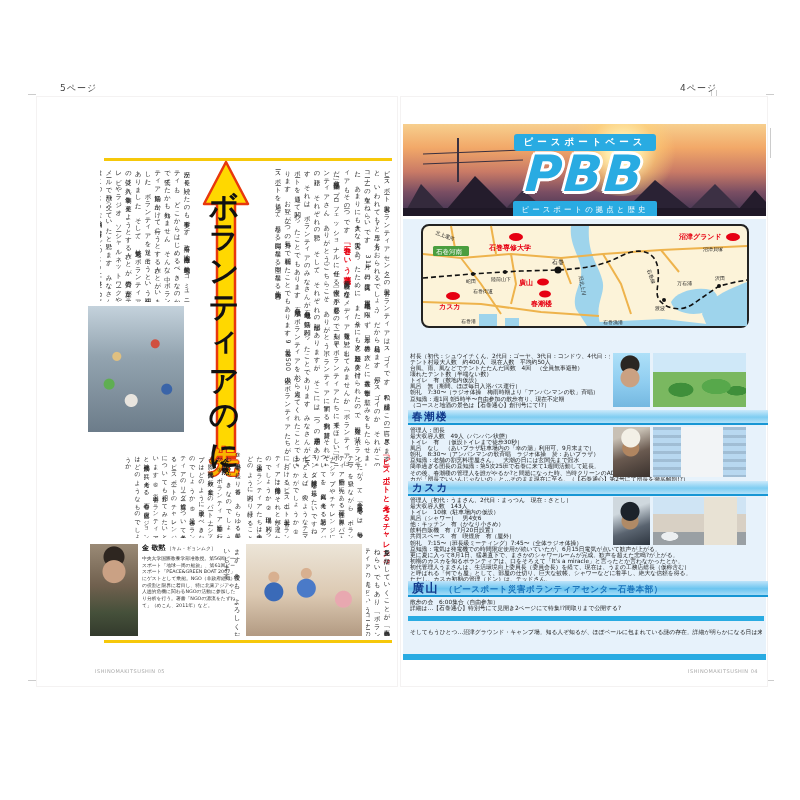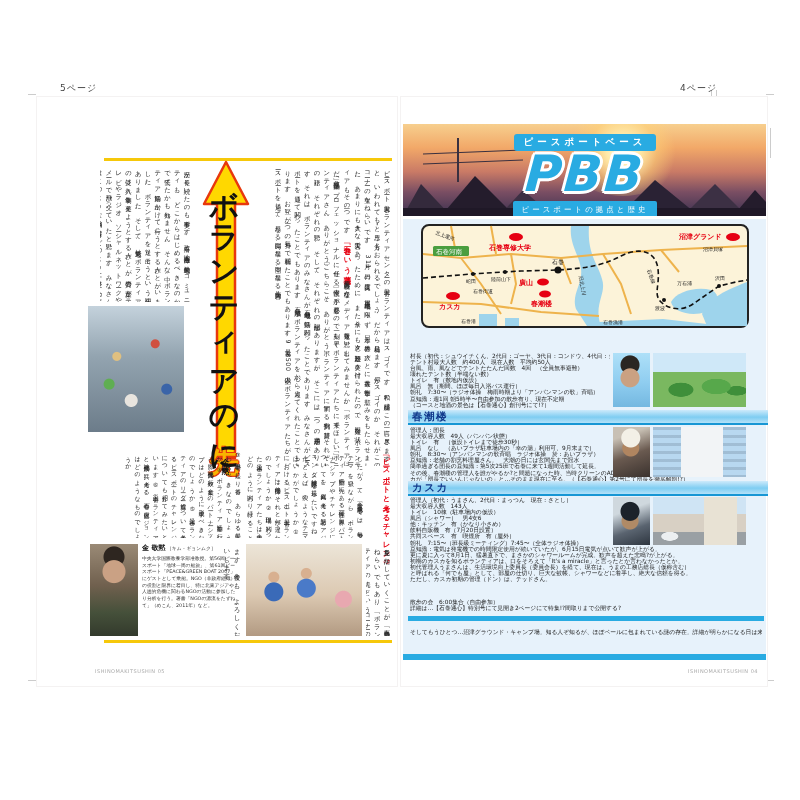--- a/index.html
+++ b/index.html
@@ -302,20 +302,24 @@
        background:
          radial-gradient(circle at 46% 30%,#1c222a 0 9px,rgba(0,0,0,0) 10px),
          radial-gradient(circle at 46% 50%,#b08a66 0 8px,rgba(0,0,0,0) 9px),
          linear-gradient(160deg,#cfd8de 0 30%,#5a6470 65%,#2e3640 100%);"></div>
   <div class="photo" style="left:653px;top:497px;width:93px;height:48px;
        background:
          radial-gradient(ellipse at 18% 82%,#eceff1 0 8px,rgba(0,0,0,0) 9px),
          linear-gradient(90deg,rgba(0,0,0,0) 0 55%,#e8e2d4 55% 90%,rgba(0,0,0,0) 90%),
          linear-gradient(180deg,#cfe4f4 0 35%,#d8d0c4 35% 72%,#9aa0a4 72% 100%);"></div>
 
+  <div class="sec-bar" style="left:408px;top:581px;width:356px;height:14px;line-height:14px;background:linear-gradient(180deg,#bfe4fa 0%,#6cc5f0 55%,#a5dcf7 100%);">
+    <span style="font-size:12px;">廣山</span>
+    <span class="sub">（ピースポート災害ボランティアセンター石巻本部）</span>
+  </div>
   <div class="lines" style="left:410px;top:599px;width:345px;">
     <div class="ln">散歩の会　6:00集合（自由参加）</div>
     <div class="ln">詳細は…【石巻通心】特別号にて見開き2ページにて特集!?間取りまで公開する?</div>
   </div>
 
   <div class="bluebar" style="left:408px;top:616px;width:356px;height:5px;"></div>
   <div class="note" style="left:410px;top:628px;width:352px;">そしてもうひとつ…沼津グラウンド・キャンプ場。知る人ぞ知るが、ほぼベールに包まれている謎の存在。詳細が明らかになる日は来るのか!?</div>
   <div class="bluebar" style="left:403px;top:654px;width:363px;height:6px;"></div>
 
   <div class="footer-label" style="left:688px;top:668px;">ISHINOMAKITSUSHIN 04</div>

